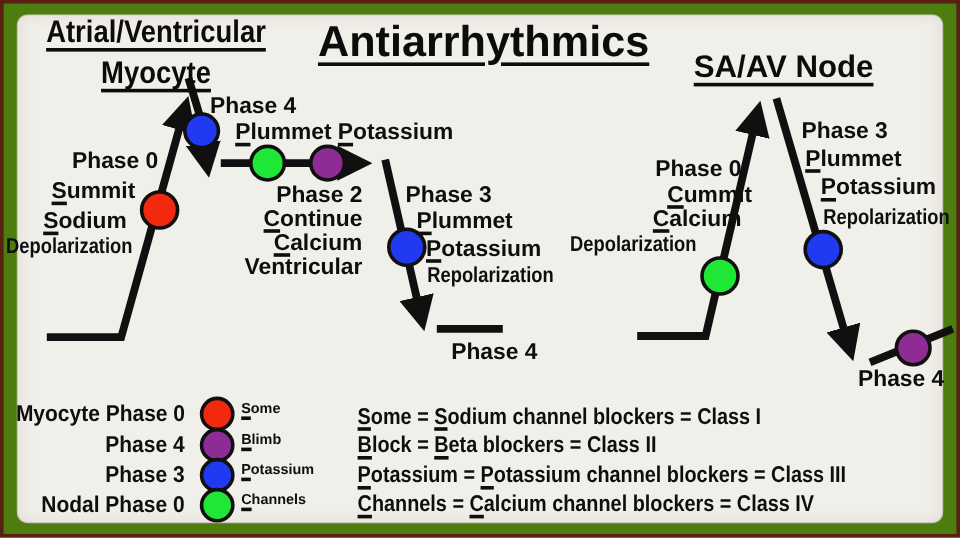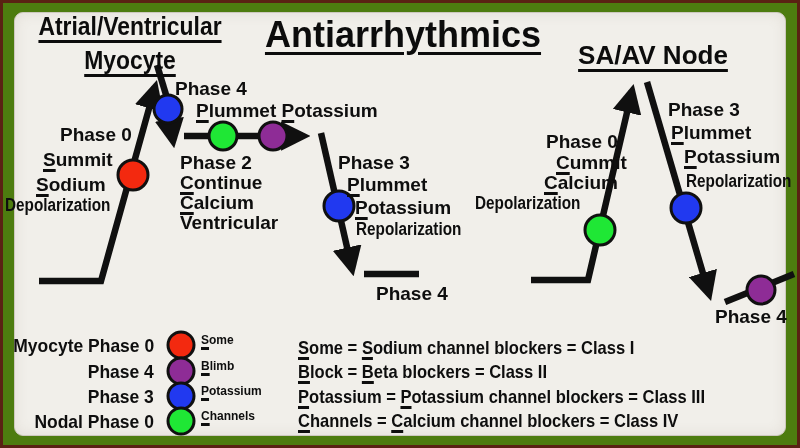--- a/index.html
+++ b/index.html
@@ -11,21 +11,21 @@
   .cond{font-size:18px;transform:scaleX(.85);transform-origin:0 50%;}
   .eq{transform:scaleX(.87);transform-origin:0 50%;}
   .rlab{text-align:right;transform:scaleX(.92);transform-origin:100% 50%;}
   .word{font-size:12px;}
   .u{text-decoration-line:underline;text-decoration-thickness:2.5px;text-underline-offset:3px;}
   .title{position:absolute;font-weight:700;color:#0c0c0c;text-align:center;white-space:nowrap;
          text-decoration-line:underline;text-decoration-thickness:3px;text-underline-offset:5px;}
   .title-left{font-size:26px;transform:scaleX(.88);transform-origin:50% 0;}
   .title-center{font-size:36px;}
   .title-right{font-size:26px;}
-  .block-center{text-align:left;}
+  .block-center{text-align:right;}
   .block-center div{line-height:20px;}
   svg path.wire{stroke:#101010;stroke-width:6.5;fill:none;stroke-linecap:butt;stroke-linejoin:miter;}
   svg circle.dot{stroke:#101010;stroke-width:3;}
 </style>
 </head>
 <body>
 
 <div class="frame">
   <div class="paper"></div>
 

